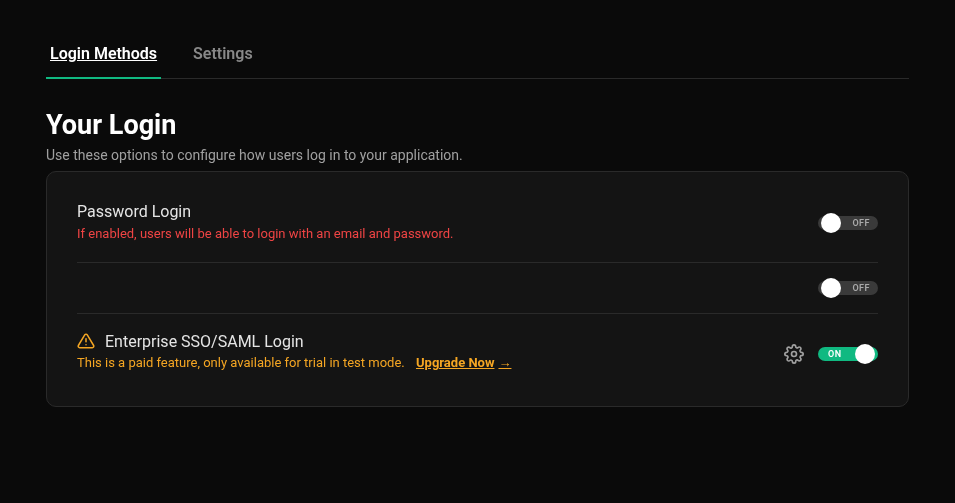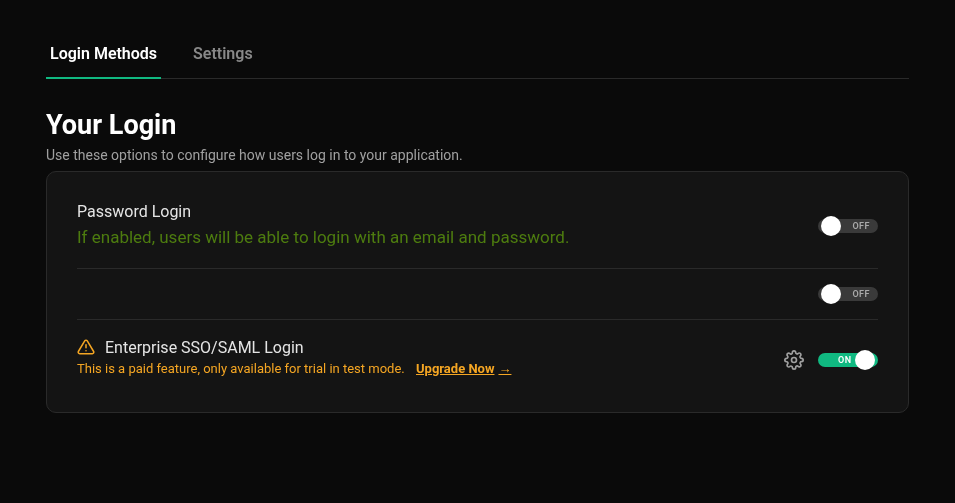--- a/index.html
+++ b/index.html
@@ -23,20 +23,21 @@
       font-size: 16px;
       font-weight: 600;
       color: #888;
       cursor: pointer;
       border-bottom: 2px solid transparent;
       margin-bottom: -1px;
     }
     .tab.active {
       color: #fff;
       border-bottom-color: #10b981;
+      text-decoration: underline;
     }
     .page-title {
       font-size: 27px;
       font-weight: 700;
       color: #fff;
       margin-bottom: 6px;
       margin-top: 12px;
     }
     .page-subtitle {
       font-size: 14px;
@@ -61,22 +62,22 @@
     .row-main { flex: 1; max-width: 610px; }
     .row-title {
       font-size: 16px;
       color: #e5e5e5;
       margin-bottom: 4px;
       display: flex;
       align-items: center;
       gap: 10px;
     }
     .row-desc {
-      font-size: 17px;
-      color: #4d7c0f;
+      font-size: 13px;
+      color: #ef4444;
       line-height: 1.45;
     }
     .paid-line {
       font-size: 13px;
       color: #f5a623;
       margin-bottom: 6px;
     }
     .upgrade-link {
       color: #f5a623;
       font-weight: 700;
@@ -116,21 +117,21 @@
     .toggle .label {
       font-size: 9px;
       font-weight: 600;
       letter-spacing: 0.5px;
       color: #aaa;
       position: absolute;
       right: 8px;
     }
     .toggle.on { background: #10b981; }
     .toggle.on .knob { left: auto; right: 3px; }
-    .toggle.on .label { left: 20px; right: auto; color: #fff; }
+    .toggle.on .label { left: 10px; right: auto; color: #fff; }
     .warn-icon { color: #f5a623; display: inline-flex; }
   </style>
 </head>
 <body>
 
 <div class="container">
   <div class="tabs">
     <div class="tab active">Login Methods</div>
     <div class="tab">Settings</div>
   </div>

